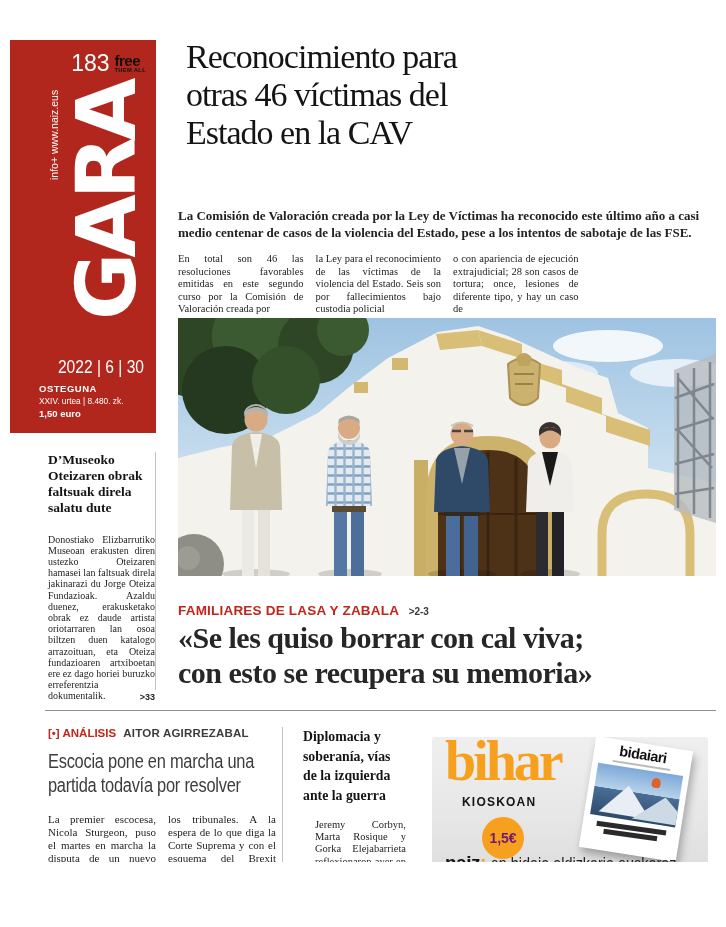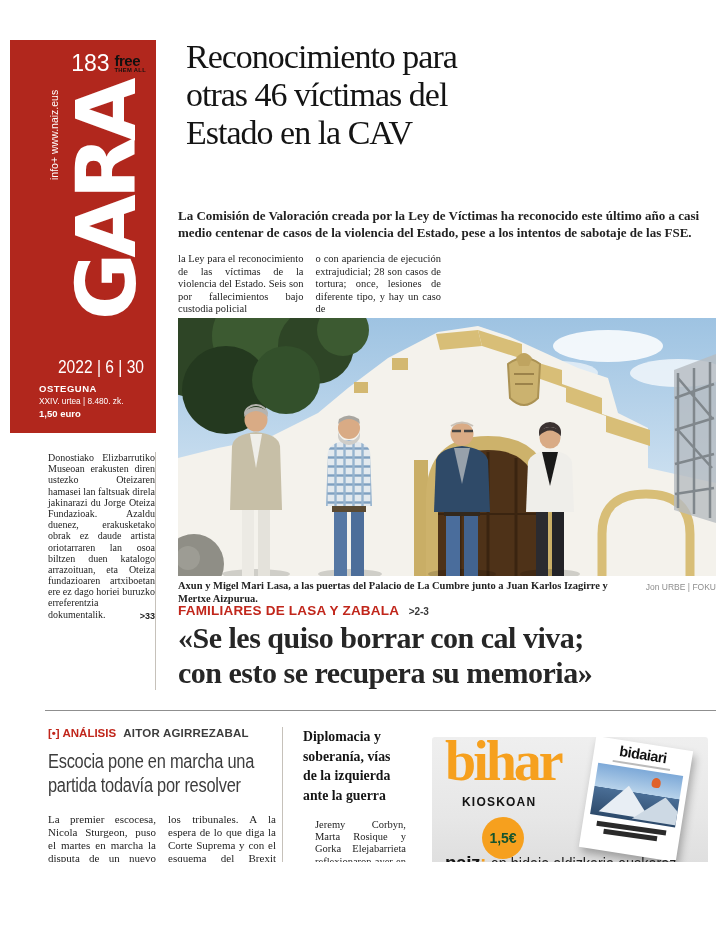--- a/index.html
+++ b/index.html
@@ -78,21 +78,21 @@
 
   
   .ad{position:absolute;left:432px;top:737px;width:276px;height:143px;border-radius:3px;
       background:linear-gradient(180deg,#efefef 0%,#e7e7e7 55%,#dcdcdc 100%);overflow:hidden;}
   .bihar{position:absolute;left:13px;top:-8px;font-family:"Liberation Serif",serif;font-weight:bold;
          font-size:56px;color:#f6a01e;letter-spacing:-3px;line-height:1.15;}
   .kioskoan{position:absolute;left:30px;top:58px;font-family:"Liberation Sans",sans-serif;font-weight:bold;
             font-size:12px;color:#141414;letter-spacing:1.2px;}
   .price-circle{position:absolute;left:50px;top:80px;width:42px;height:42px;border-radius:50%;
                 background:#f6a01e;display:flex;align-items:center;justify-content:center;
-                font-family:"Liberation Sans",sans-serif;font-weight:bold;font-size:14px;color:#14532d;}
+                font-family:"Liberation Sans",sans-serif;font-weight:bold;font-size:14px;color:#701a75;}
   .naiz-line{position:absolute;left:13px;bottom:6px;white-space:nowrap;font-family:"Liberation Sans",sans-serif;}
   .naiz-brand{font-weight:bold;font-size:19px;color:#141414;letter-spacing:-0.5px;}
   .naiz-colon{font-weight:bold;font-size:19px;color:#f6a01e;letter-spacing:-0.5px;}
   .naiz-rest{font-size:16px;color:#222;display:inline-block;transform:scaleX(0.9);transform-origin:left;}
   .mag{position:absolute;left:155px;top:6px;width:98px;height:112px;background:#fff;transform:rotate(9deg);
        box-shadow:3px 5px 9px rgba(0,0,0,0.3);padding:4px 6px;box-sizing:border-box;}
   .mag-title{font-family:"Liberation Sans",sans-serif;font-weight:bold;font-size:14.5px;color:#111;
              text-align:center;letter-spacing:-0.5px;line-height:1.1;}
   .mag-sub{height:2px;background:#bbb;margin:1px 14px 3px 14px;}
   .mag-photo{height:52px;background:linear-gradient(180deg,#7da9d8 0%,#b7d2ea 45%,#4a6e96 46%,#2d4a6b 100%);position:relative;overflow:hidden;}
@@ -128,20 +128,21 @@
       <div class="edition" data-bind="masthead.edition">XXIV. urtea | 8.480. zk.</div>
       <div class="price" data-bind="masthead.price">1,50 euro</div>
     </div>
   </div>
 
   <h1 class="lead-h1" data-bind="lead.headline">Reconocimiento para
 otras 46 víctimas del
 Estado en la CAV</h1>
   <p class="standfirst" data-bind="lead.standfirst">La Comisión de Valoración creada por la Ley de Víctimas ha reconocido este último año a casi medio centenar de casos de la violencia del Estado, pese a los intentos de sabotaje de las FSE.</p>
   <div class="lead-cols">
+    <p data-bind="lead.columns.0">En total son 46 las resoluciones favorables emitidas en este segundo curso por la Comisión de Valoración creada por</p>
     <p data-bind="lead.columns.1">la Ley para el reconocimiento de las víctimas de la violencia del Estado. Seis son por fallecimientos bajo custodia policial</p>
     <p data-bind="lead.columns.2">o con apariencia de ejecución extrajudicial; 28 son casos de tortura; once, lesiones de diferente tipo, y hay un caso de</p>
   </div>
 
   <figure class="photo" style="margin:0">
     <svg viewBox="0 0 538 258" preserveAspectRatio="none">
       <defs>
         <linearGradient id="sky" x1="0" y1="0" x2="0" y2="1">
           <stop offset="0" stop-color="#9ec3e2"></stop>
             <stop offset="1" stop-color="#e6f0f8"></stop>
@@ -224,33 +225,33 @@
 
       <rect x="358" y="192" width="12" height="66" fill="#2b2b30"></rect>
       <rect x="374" y="192" width="12" height="66" fill="#232327"></rect>
       <path d="M350,144 Q353,134 372,132 Q391,134 394,144 L396,194 L348,194 Z" fill="#efeeea"></path>
       <path d="M364,134 L372,168 L380,134" fill="#191919"></path>
       <circle cx="372" cy="120" r="10.5" fill="#d9ab85"></circle>
       <path d="M361,120 a11,11 0 0 1 22,0 l0,-6 a11,10 0 0 0 -22,0 Z" fill="#3b3231"></path>
       <path d="M361,118 q11,-11 22,0 l-1,-5 q-10,-8 -20,0 Z" fill="#3b3231"></path>
     </svg>
   </figure>
-  <div class="caption-row">
-    <span class="caption" data-bind="photo.caption">Axun y Migel Mari Lasa, a las puertas del Palacio de La Cumbre junto a Juan Karlos Izagirre y Mertxe Aizpurua.</span>
-    <span class="credit" data-bind="photo.credit">Jon URBE | FOKU</span>
-  </div>
 
   <div class="kicker-row">
     <span class="kicker" data-bind="feature.kicker">FAMILIARES DE LASA Y ZABALA</span>
     <span class="kicker-ref" data-bind="feature.kicker_ref">&gt;2-3</span>
   </div>
   <h2 class="quote" data-bind="feature.quote">«Se les quiso borrar con cal viva;
 con esto se recupera su memoria»</h2>
 
   <div class="left-story">
+    <h3 data-bind="left_story.headline">D’Museoko
+Oteizaren obrak
+faltsuak direla
+salatu dute</h3>
     <p><span data-bind="left_story.body">Donostiako Elizbarrutiko Museoan erakusten diren ustezko Oteizaren hamasei lan faltsuak direla jakinarazi du Jorge Oteiza Fundazioak. Azaldu duenez, erakusketako obrak ez daude artista oriotarraren lan osoa biltzen duen katalogo arrazoituan, eta Oteiza fundazioaren artxiboetan ere ez dago horiei buruzko erreferentzia dokumentalik.</span> <strong class="pref" data-bind="left_story.page_ref">&gt;33</strong></p>
   </div>
   <div class="vrule vr-left"></div>
 
   <div class="divider"></div>
 
   <div class="analysis">
     <div class="analysis-label">
       <span class="label-red" data-bind="analysis.label_icon">[•]</span>
       <span class="label-red" data-bind="analysis.label">ANÁLISIS</span>

